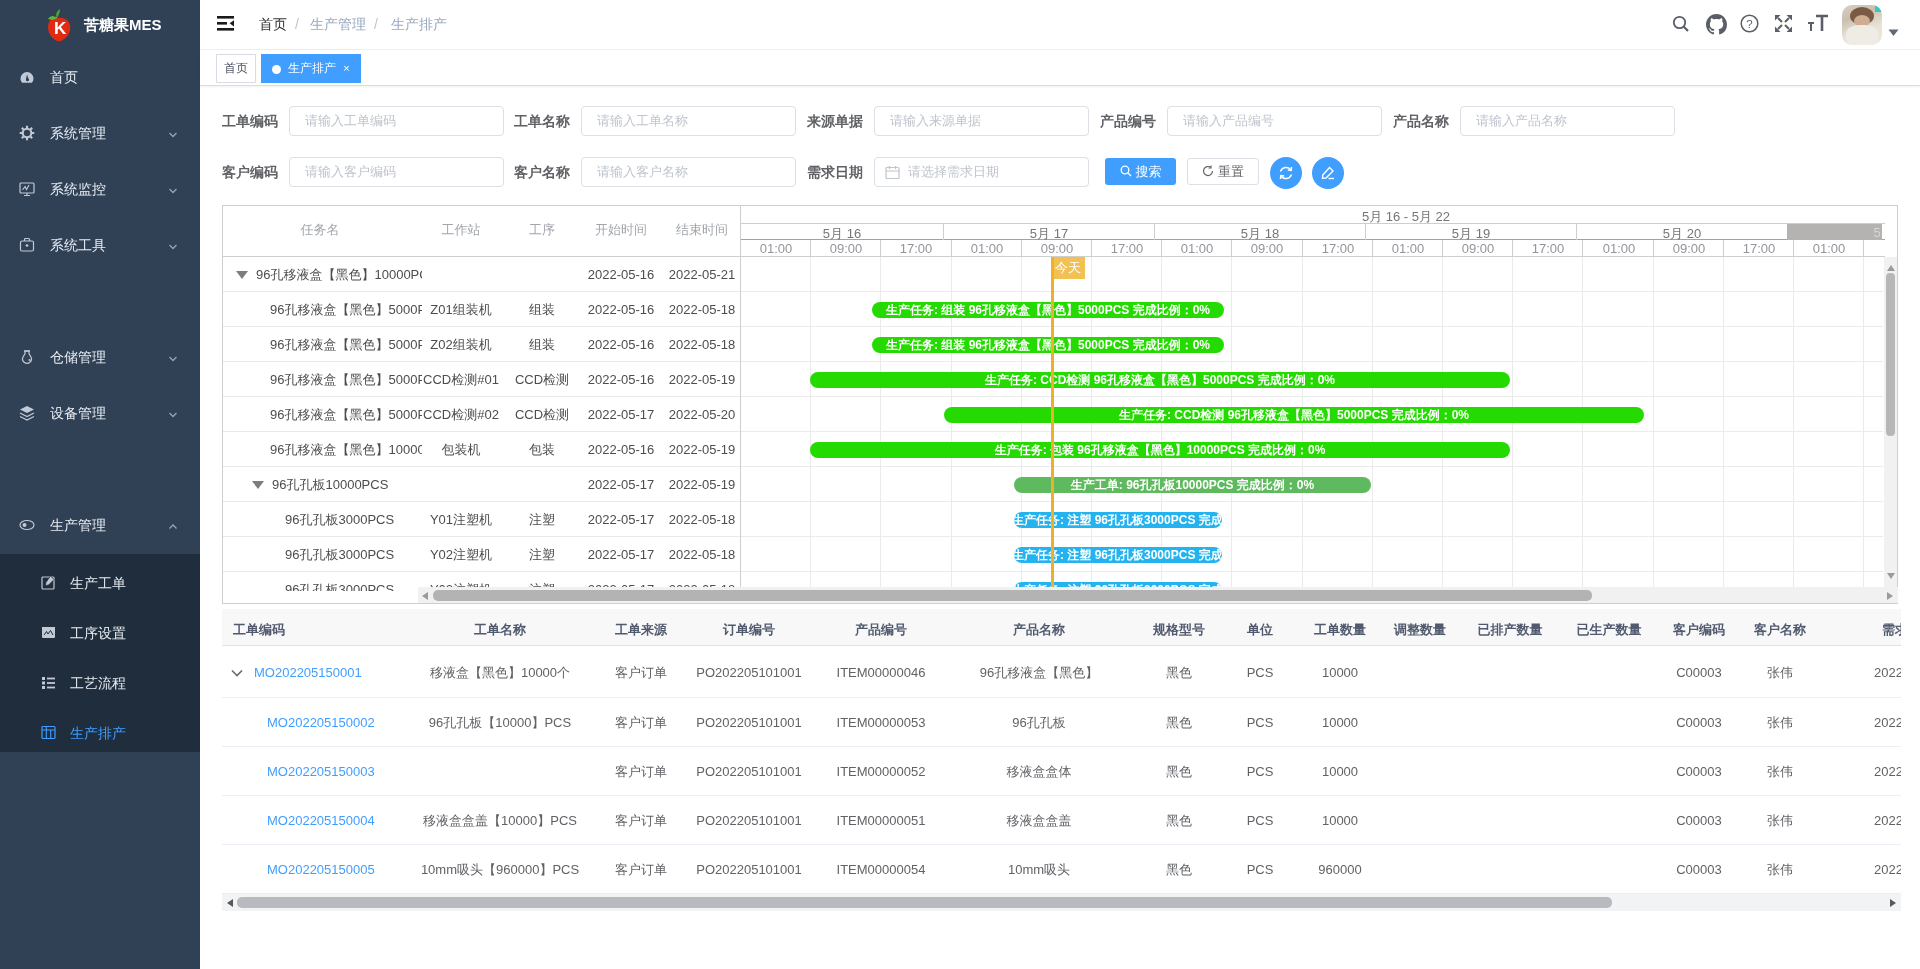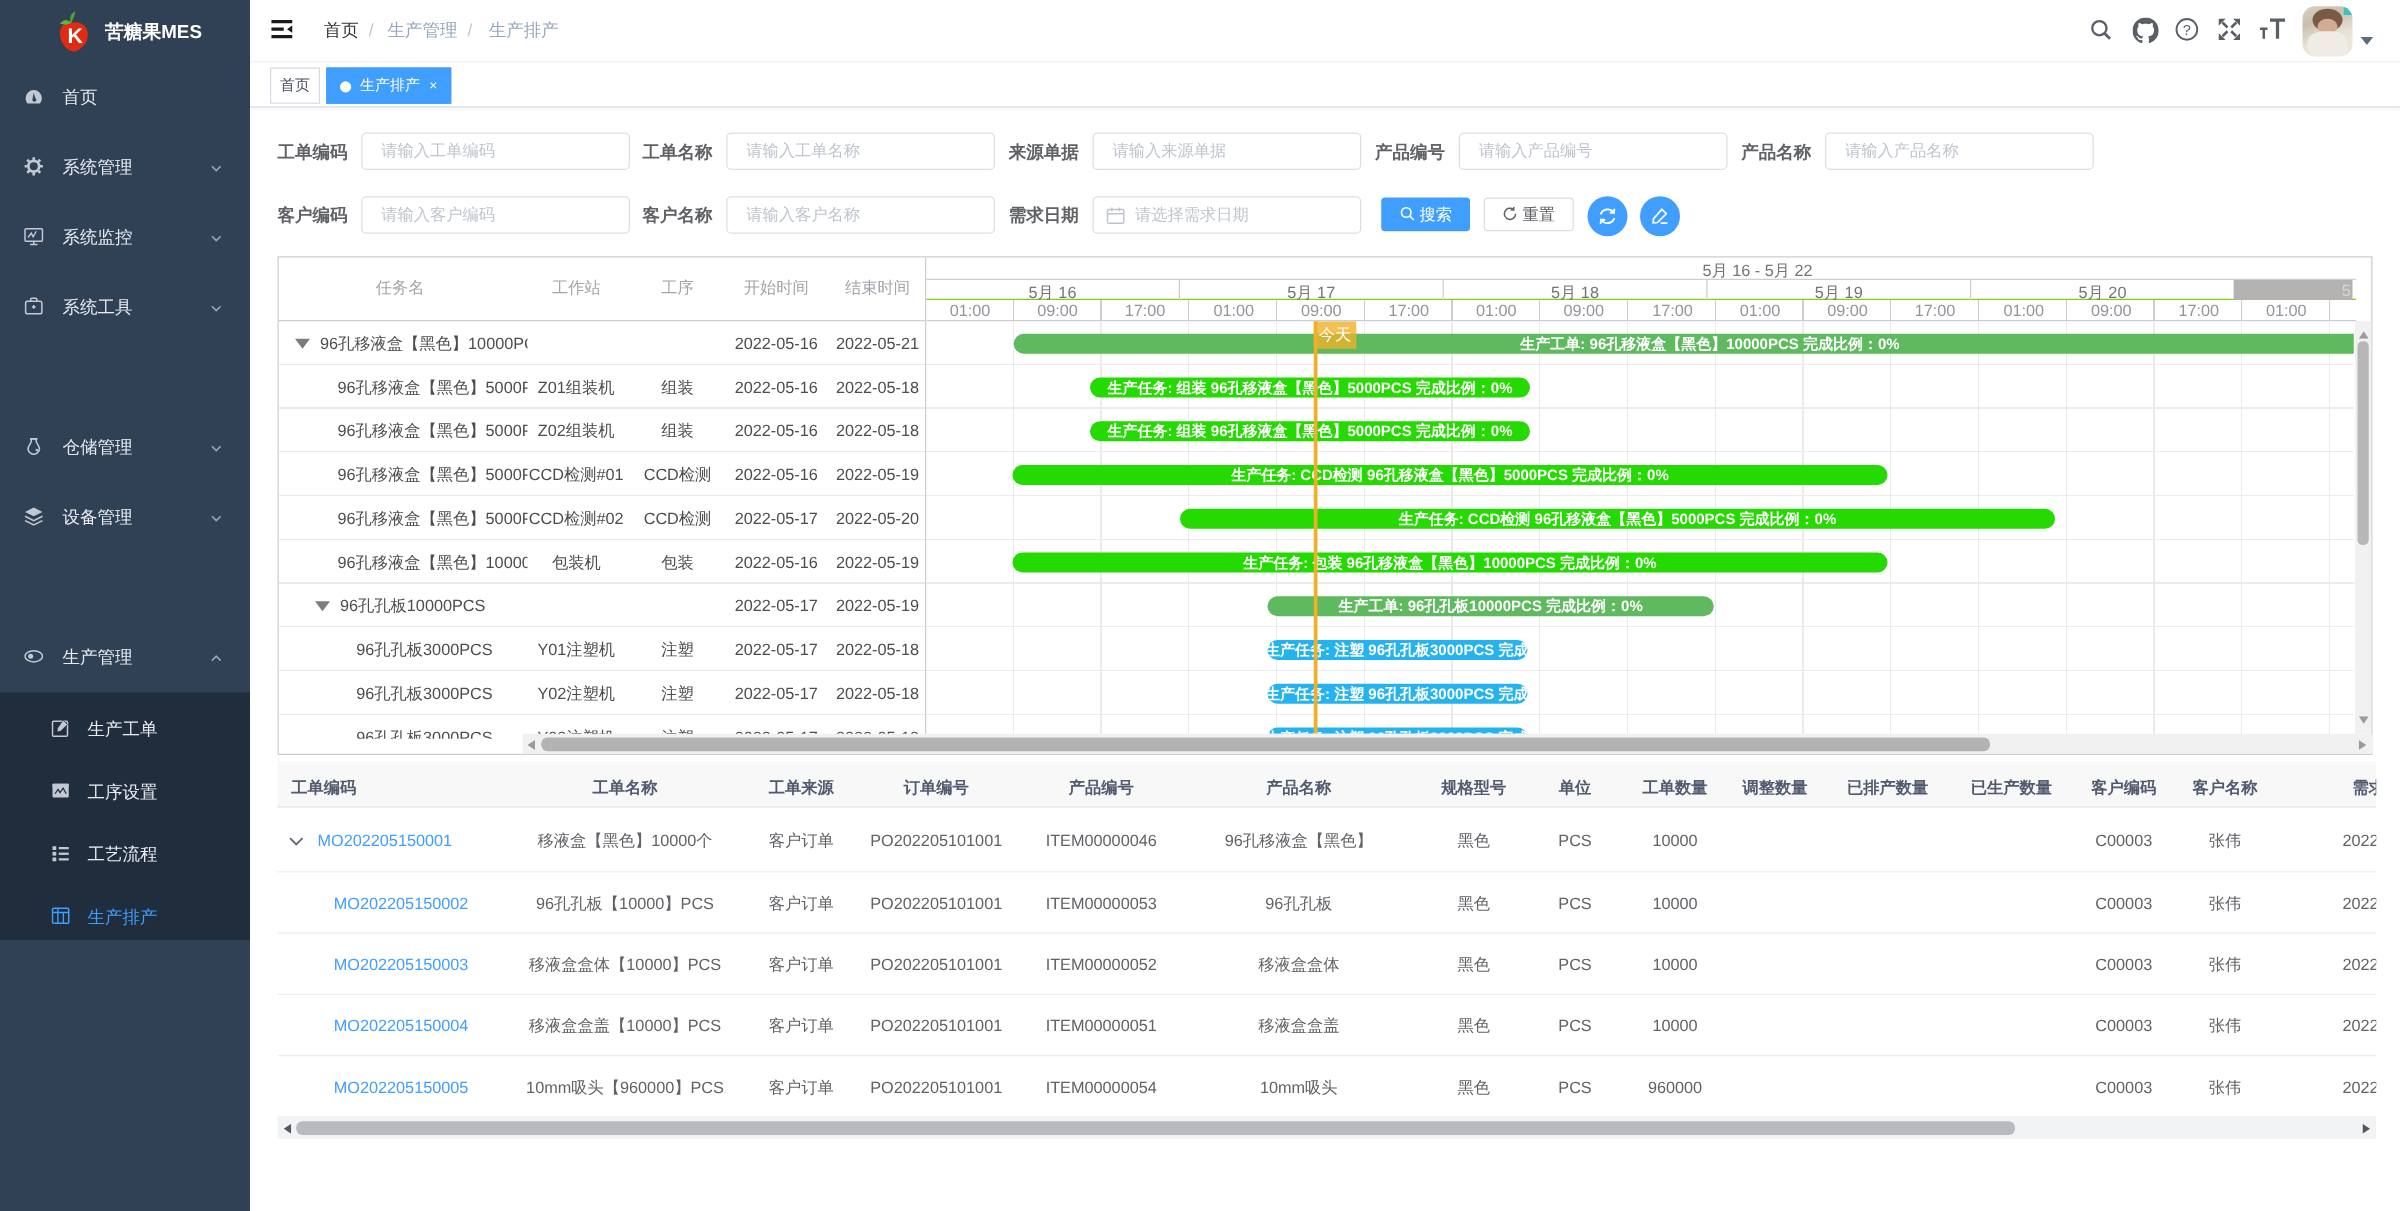--- a/index.html
+++ b/index.html
@@ -380,23 +380,20 @@
       <span class="gh2" style="left:667px">01:00</span>
         <span class="gh2" style="left:737px">09:00</span>
         <span class="gh2" style="left:807px">17:00</span>
       <span class="gh2" style="left:878px">01:00</span>
         <span class="gh2" style="left:948px">09:00</span>
         <span class="gh2" style="left:1018px">17:00</span>
       <span class="gh2" style="left:1088px">01:00</span>
     </div>
 
     <div class="abs" id="tlbody" style="left:0;top:51px;width:1142px;height:330px;overflow:hidden;background:repeating-linear-gradient(to right,transparent 0 69.2px,#ebebeb 69.2px 70.2px),repeating-linear-gradient(to bottom,transparent 0 34px,#ebebeb 34px 35px)">
-      <div class="bar ord" style="left:70px;top:9.5px;width:1074px;border-radius:8px 0 0 8px">
-          <span class="abs" style="left:0;width:1114px;text-align:center">生产工单: 96孔移液盒【黑色】10000PCS 完成比例：0%</span>
-        </div>
       <div class="bar task" style="left:131px;top:44.5px;width:352px">
           <span class="abs" style="left:0;width:352px;text-align:center">生产任务: 组装 96孔移液盒【黑色】5000PCS 完成比例：0%</span>
         </div>
       <div class="bar task" style="left:131px;top:79.5px;width:352px">
           <span class="abs" style="left:0;width:352px;text-align:center">生产任务: 组装 96孔移液盒【黑色】5000PCS 完成比例：0%</span>
         </div>
       <div class="bar task" style="left:69px;top:114.5px;width:700px">
           <span class="abs" style="left:0;width:700px;text-align:center">生产任务: CCD检测 96孔移液盒【黑色】5000PCS 完成比例：0%</span>
         </div>
       <div class="bar task" style="left:203px;top:149.5px;width:700px">
@@ -486,21 +483,20 @@
     <span class="td" style="left:817px">96孔孔板</span>
     <span class="td" style="left:957px">黑色</span>
     <span class="td" style="left:1038px">PCS</span>
     <span class="td" style="left:1118px">10000</span>
     <span class="td" style="left:1477px">C00003</span>
     <span class="td" style="left:1558px">张伟</span>
     <span class="td" style="left:1652px;transform:none">2022-05-19</span>
   </div>
   <div class="trow" style="top:142px">
     <span class="td link" style="left:45px;transform:none">MO202205150003</span>
-    <span class="td" style="left:278px">移液盒盒体【10000】PCS</span>
     <span class="td" style="left:419px">客户订单</span>
     <span class="td" style="left:527px">PO202205101001</span>
     <span class="td" style="left:659px">ITEM00000052</span>
     <span class="td" style="left:817px">移液盒盒体</span>
     <span class="td" style="left:957px">黑色</span>
     <span class="td" style="left:1038px">PCS</span>
     <span class="td" style="left:1118px">10000</span>
     <span class="td" style="left:1477px">C00003</span>
     <span class="td" style="left:1558px">张伟</span>
     <span class="td" style="left:1652px;transform:none">2022-05-19</span>

